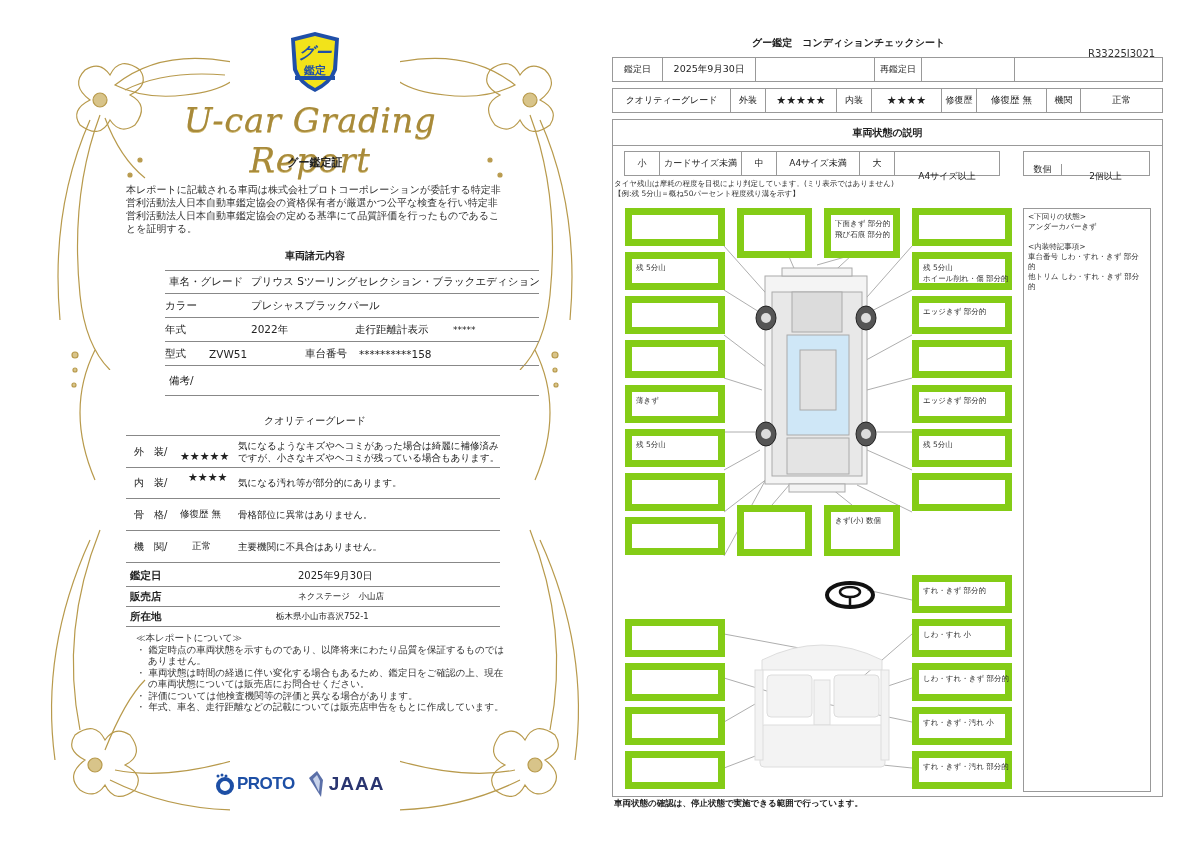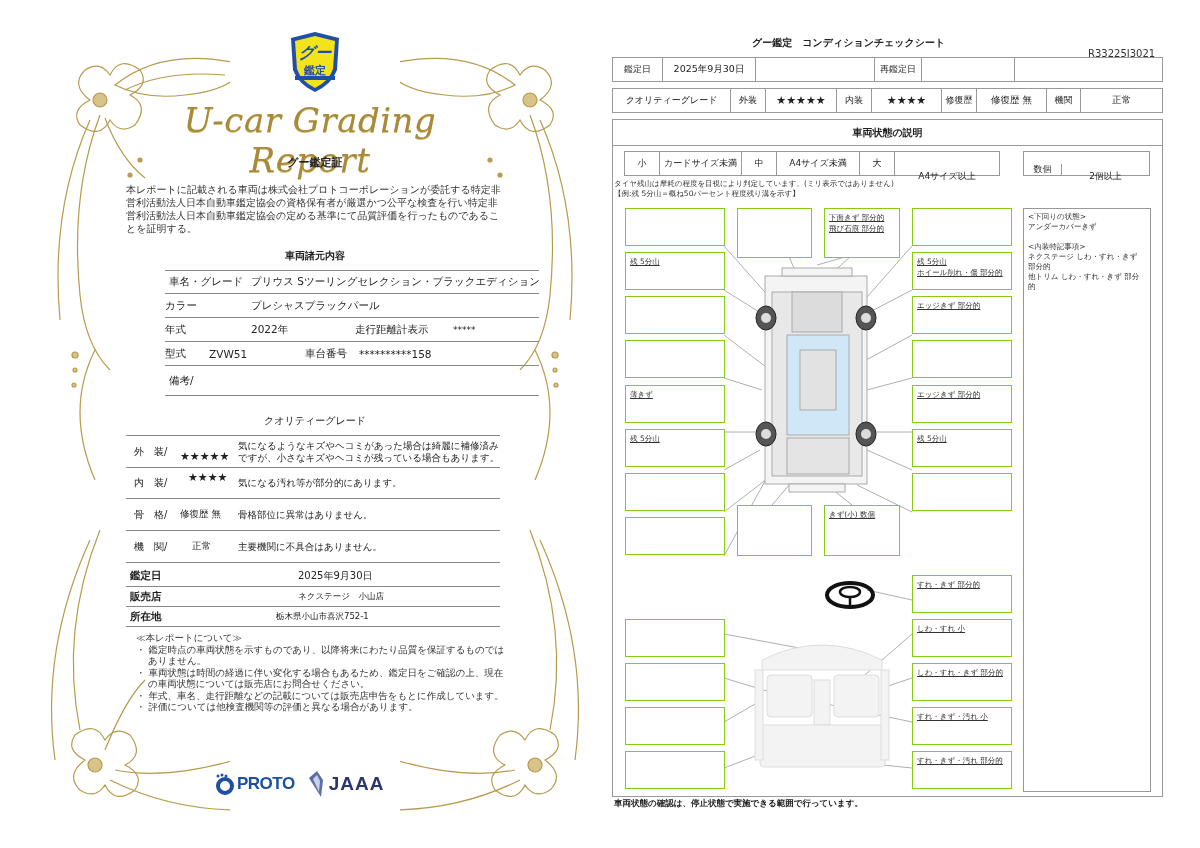--- a/index.html
+++ b/index.html
@@ -29,21 +29,21 @@
   .sheet-id { position: absolute; left: 476px; top: 8px; font-size: 10px; color: #333; }
   .box-row { position: absolute; border: 1.5px solid #999; display: flex; height: 25px; font-size: 9.5px; }
   .box-row > div { border-right: 1px solid #999; display: flex; align-items: center; justify-content: center; white-space: nowrap; }
   .box-row > div:last-child { border-right: none; }
   .panel { position: absolute; left: 612px; top: 119px; width: 551px; height: 678px; border: 1.5px solid #999; }
   .panel-title { height: 26px; border-bottom: 1.5px solid #999; text-align: center; font-size: 10px; font-weight: bold; line-height: 25px; }
   .size-row { position: absolute; border: 1.5px solid #999; display: flex; height: 25px; font-size: 9px; }
   .size-row > div { border-right: 1px solid #999; display: flex; align-items: center; justify-content: center; white-space: nowrap; }
   .size-row > div:last-child { border-right: none; margin-top: 24px; }
   .tire-note { position: absolute; left: 614px; top: 179px; font-size: 7.5px; line-height: 10px; color: #333; }
-  .cbox { position: absolute; border: 1px solid #84cc16; background: #fff; font-size: 7.5px; line-height: 11px; padding: 3px 4px; color: #333; white-space: nowrap; text-decoration: underline; }
+  .cbox { position: absolute; border: 7px solid #84cc16; background: #fff; font-size: 7.5px; line-height: 11px; padding: 3px 4px; color: #333; white-space: nowrap; }
   .notesbox { position: absolute; left: 1023px; top: 208px; width: 128px; height: 584px; border: 1.5px solid #999; font-size: 7.5px; line-height: 10px; padding: 3px 4px; color: #333; }
   .diagram { position: absolute; left: 612px; top: 200px; }
   .footnote { position: absolute; left: 614px; top: 798px; font-size: 8.5px; font-weight: bold; color: #222; }
 </style>
 </head>
 <body>
 
 <div class="cert">
 
   <div class="ornament" style="left:30px;top:40px;">
@@ -185,22 +185,22 @@
     <div class="spec-row" style="height:20px;">
       <span style="left:4px;font-weight:bold;">所在地</span>
       <span style="left:150px;font-size:8.5px;">栃木県小山市喜沢752-1</span>
     </div>
   </div>
 
   <div class="notes">
     <div>≪本レポートについて≫</div>
     <div class="item">・ 鑑定時点の車両状態を示すものであり、以降将来にわたり品質を保証するものではありません。</div>
     <div class="item">・ 車両状態は時間の経過に伴い変化する場合もあるため、鑑定日をご確認の上、現在の車両状態については販売店にお問合せください。</div>
+    <div class="item">・ 評価については他検査機関等の評価と異なる場合があります。</div>
     <div class="item">・ 年式、車名、走行距離などの記載については販売店申告をもとに作成しています。</div>
-    <div class="item">・ 評価については他検査機関等の評価と異なる場合があります。</div>
   </div>
 
   <div class="logos">
     <div style="display:flex;align-items:center;gap:2px;">
       <svg width="20" height="22" viewBox="0 0 20 22">
         <circle cx="10" cy="13" r="7" fill="none" stroke="#1d4fa5" stroke-width="4"></circle>
         <circle cx="3" cy="3" r="1.5" fill="#1d4fa5"></circle>
           <circle cx="7" cy="2" r="1.5" fill="#1d4fa5"></circle>
           <circle cx="11" cy="3" r="1.5" fill="#1d4fa5"></circle>
       </svg>
@@ -369,17 +369,17 @@
 <div class="cbox" style="left:912px;top:619px;width:100px;height:38px;">しわ・すれ 小</div>
 <div class="cbox" style="left:912px;top:663px;width:100px;height:38px;">しわ・すれ・きず 部分的</div>
 <div class="cbox" style="left:912px;top:707px;width:100px;height:38px;">すれ・きず・汚れ 小</div>
 <div class="cbox" style="left:912px;top:751px;width:100px;height:38px;">すれ・きず・汚れ 部分的</div>
 
 <div class="notesbox">
   <div>&lt;下回りの状態&gt;</div>
   <div>アンダーカバーきず</div>
   <div style="height:10px;"></div>
   <div>&lt;内装特記事項&gt;</div>
-  <div>ネクステージ しわ・すれ・きず 部分的</div>
+  <div>車台番号 しわ・すれ・きず 部分的</div>
   <div>他トリム しわ・すれ・きず 部分的</div>
 </div>
 
 <div class="footnote">車両状態の確認は、停止状態で実施できる範囲で行っています。</div>
 
 </body></html>

